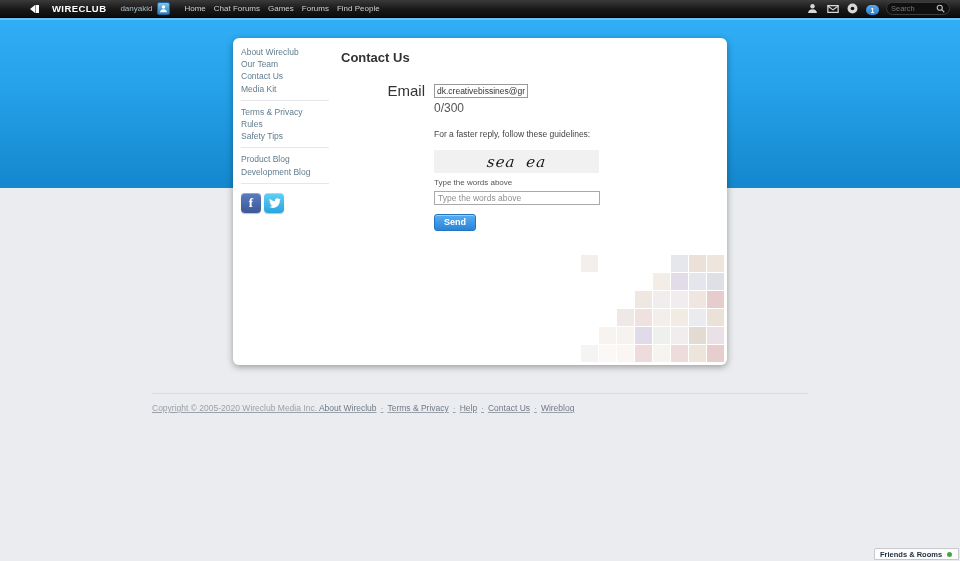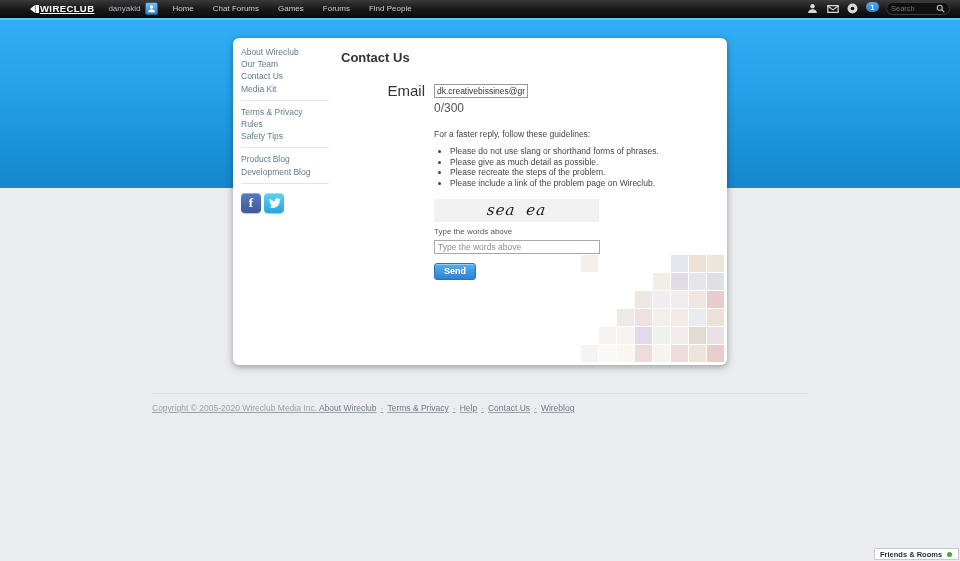--- a/index.html
+++ b/index.html
@@ -13,31 +13,31 @@
   }
   
   .topnav {
     position:absolute; left:0; top:0; width:960px; height:18px;
     background:linear-gradient(180deg,#3a3a3a 0%,#181818 55%,#0c0c0c 100%);
     border-bottom:1px solid #000;
     display:flex; align-items:center;
     padding:0 10px 0 30px;
     color:#c9c9c9; font-size:8px;
   }
-  .logo { display:flex; align-items:center; gap:1px; color:#fff; font-weight:bold; font-size:9.5px; letter-spacing:.4px; cursor:pointer;text-decoration:underline; }
+  .logo { display:flex; align-items:center; gap:13px; color:#fff; font-weight:bold; font-size:9.5px; letter-spacing:.4px; cursor:pointer; }
   .logo svg { display:block; }
   .nav-user { margin-left:14px; color:#aebfcb; cursor:pointer; }
   .nav-avatar {
     width:13px; height:13px; margin-left:5px; border-radius:2px;
     background:linear-gradient(180deg,#7cc3ec,#2e7fc0);
     border:1px solid #1f639c; display:flex; align-items:center; justify-content:center; cursor:pointer;
   }
-  .nav-menu { display:flex; align-items:center; margin-left:14px; gap:19px; }
+  .nav-menu { display:flex; align-items:center; margin-left:14px; gap:8px; }
   .nav-menu a { color:#cfcfcf; text-decoration:none; cursor:pointer; }
-  .nav-right { margin-left:auto; display:flex; align-items:flex-start; gap:7px; }
+  .nav-right { margin-left:auto; display:flex; align-items:flex-end; gap:7px; }
   .nav-ico { width:13px; height:13px; display:flex; align-items:center; justify-content:center; cursor:pointer; }
   .badge {
     min-width:13px; height:10px; padding:0 3px; border-radius:6px;
     background:linear-gradient(180deg,#57aaef,#2b7fd0);
     color:#fff; font-size:7px; font-weight:bold;
     display:flex; align-items:center; justify-content:center; cursor:pointer;
   }
   .search-pill {
     width:64px; height:13px; border-radius:7px;
     background:#101010; border:1px solid #3c3c3c;
@@ -251,26 +251,20 @@
 
     <div class="frow email-row">
       <span class="lbl">Email</span>
       <input type="text" value="dk.creativebissines@gma" style="">
     </div>
 
     <div class="indent counter">0/300</div>
 
     <div class="indent guide">
       <div>For a faster reply, follow these guidelines:</div>
-      <ul>
-        <li>Please do not use slang or shorthand forms of phrases.</li>
-        <li>Please give as much detail as possible.</li>
-        <li>Please recreate the steps of the problem.</li>
-        <li>Please include a link of the problem page on Wireclub.</li>
-      </ul>
     </div>
 
     <div class="indent captcha-img">
       <span class="captcha-word">sea ea</span>
     </div>
     <div class="indent captcha-lbl">Type the words above</div>
     <div class="indent">
       <input class="captcha-input" type="text" placeholder="Type the words above" style="">
     </div>
     <div class="indent">

